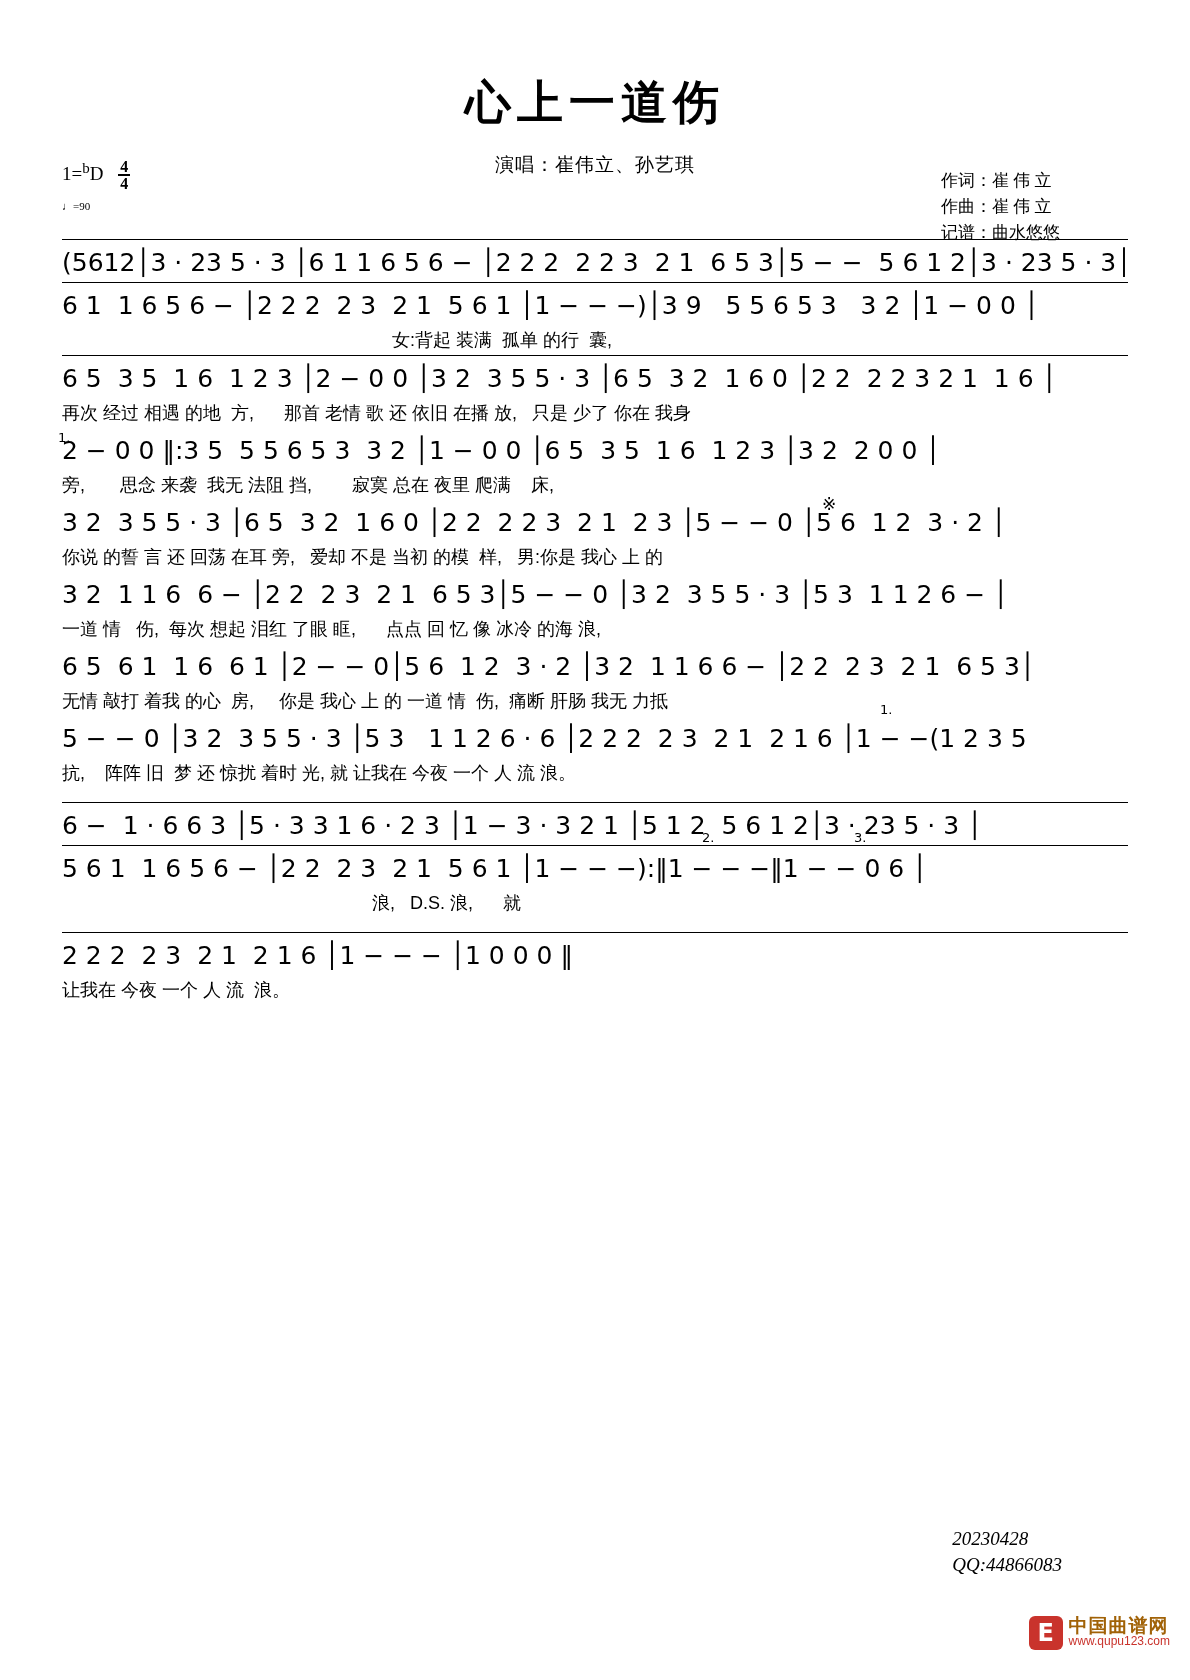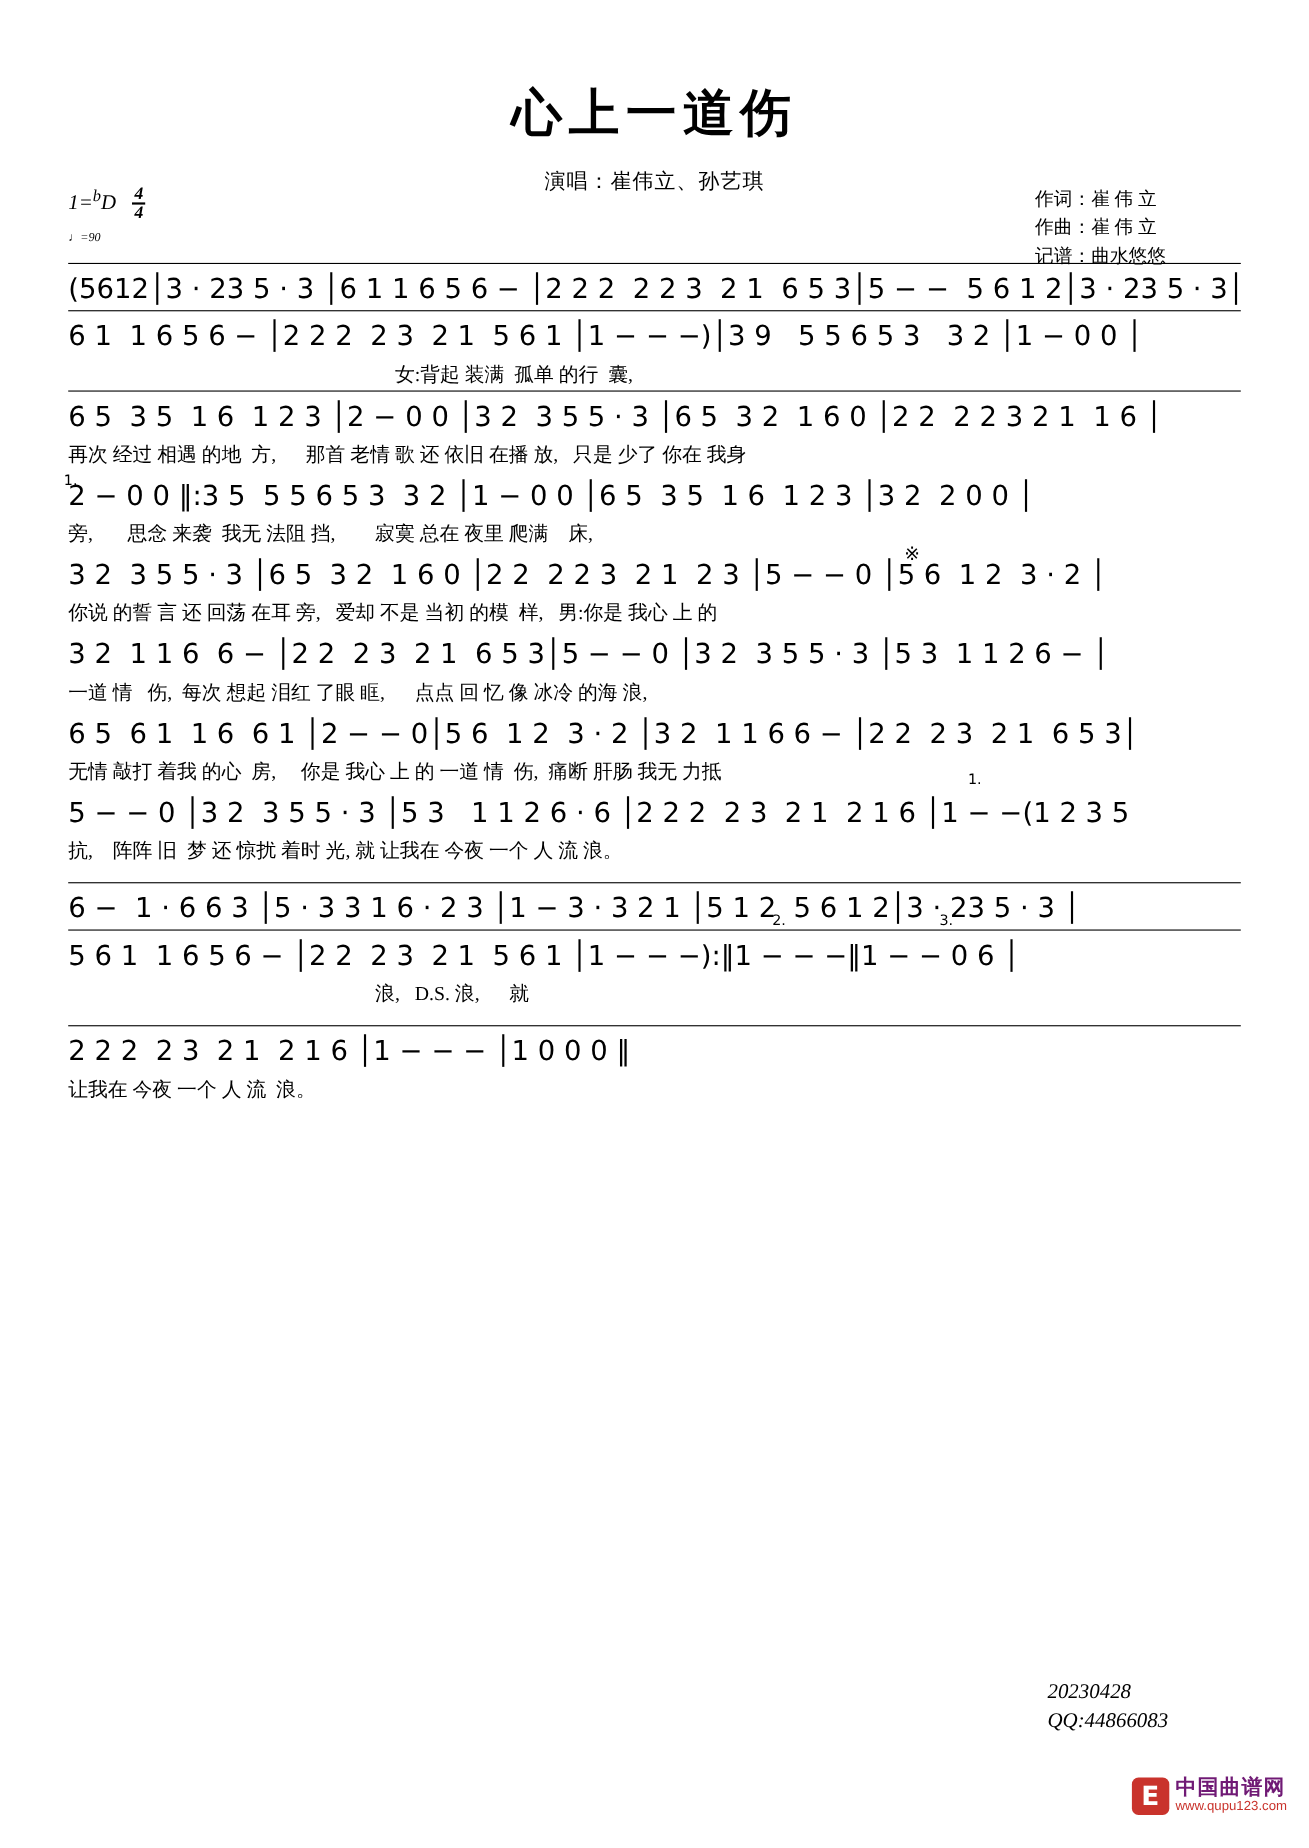--- a/index.html
+++ b/index.html
@@ -41,24 +41,23 @@
     position: absolute;
     right: 130px;
     top: 168px;
     font-size: 17px;
     line-height: 26px;
     text-align: left;
   }
   .keyblock {
     position: absolute;
     left: 62px;
-    top: 164px;
+    top: 153px;
     font-size: 19px;
     line-height: 30px;
-    font-style: italic;
   }
   .keyblock .frac {
     display: inline-block;
     vertical-align: middle;
     text-align: center;
     font-weight: bold;
     font-size: 16px;
     line-height: 15px;
     margin-left: 10px;
   }
@@ -80,21 +79,21 @@
     min-height: 44px;
   }
   .notes {
     font-family: "DejaVu Sans", "Liberation Sans", sans-serif;
     font-size: 25px;
     white-space: pre;
     letter-spacing: 0px;
     line-height: 46px;
   }
   .lyric {
-    font-family: Liberation Serif, serif;
+    font-family: Liberation Sans, sans-serif;
     font-size: 18px;
     white-space: pre;
     line-height: 30px;
     margin-top: -4px;
     letter-spacing: 0px;
   }
   .sep {
     border-top: 1.6px solid #000;
     margin: 0 62px;
   }
@@ -129,21 +128,21 @@
     background: #c9332c;
     color: #fff;
     font-family: "DejaVu Sans", sans-serif;
     font-size: 24px;
     font-weight: bold;
     display: flex; align-items: center; justify-content: center;
   }
   .wm-text { line-height: 16px; }
   .wm-cn {
     font-family: "DejaVu Sans", "Liberation Sans", sans-serif;
-    font-size: 19px; color: #701a75; font-weight: bold; letter-spacing: 1px;
+    font-size: 19px; color: #a16207; font-weight: bold; letter-spacing: 1px;
   }
   .wm-url {
     font-family: Liberation Sans, sans-serif;
     font-size: 12px; color: #c9332c;
   }
 </style>
 </head>
 <body>
 
 <div class="sheet">

